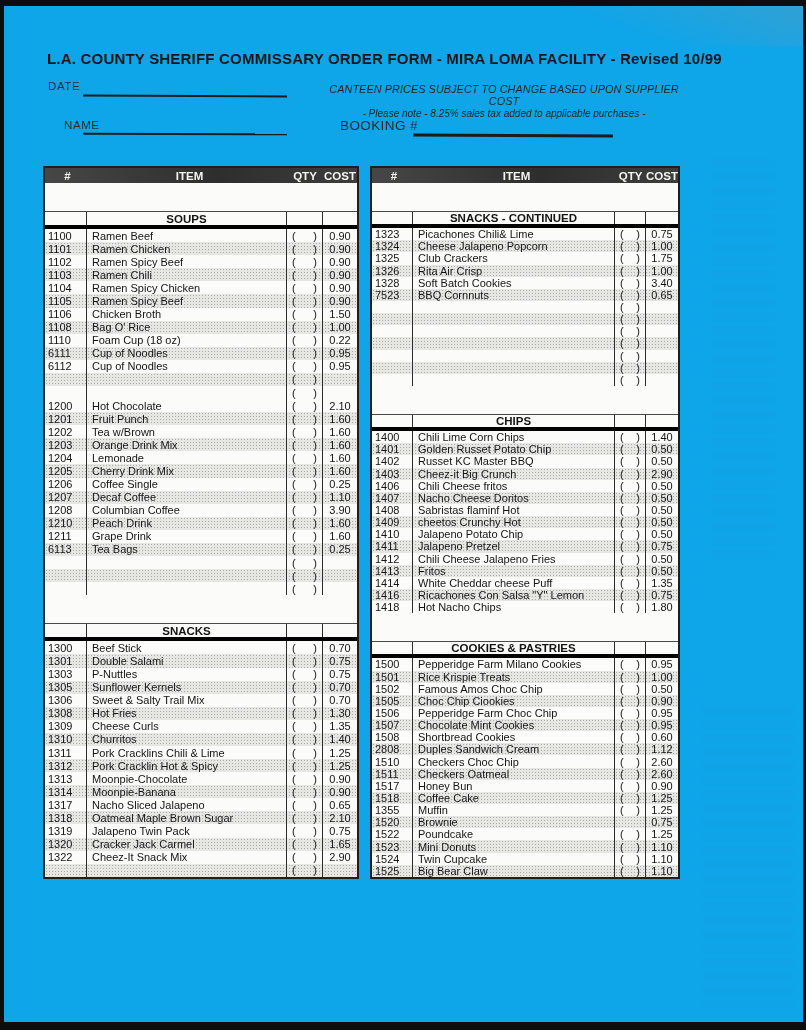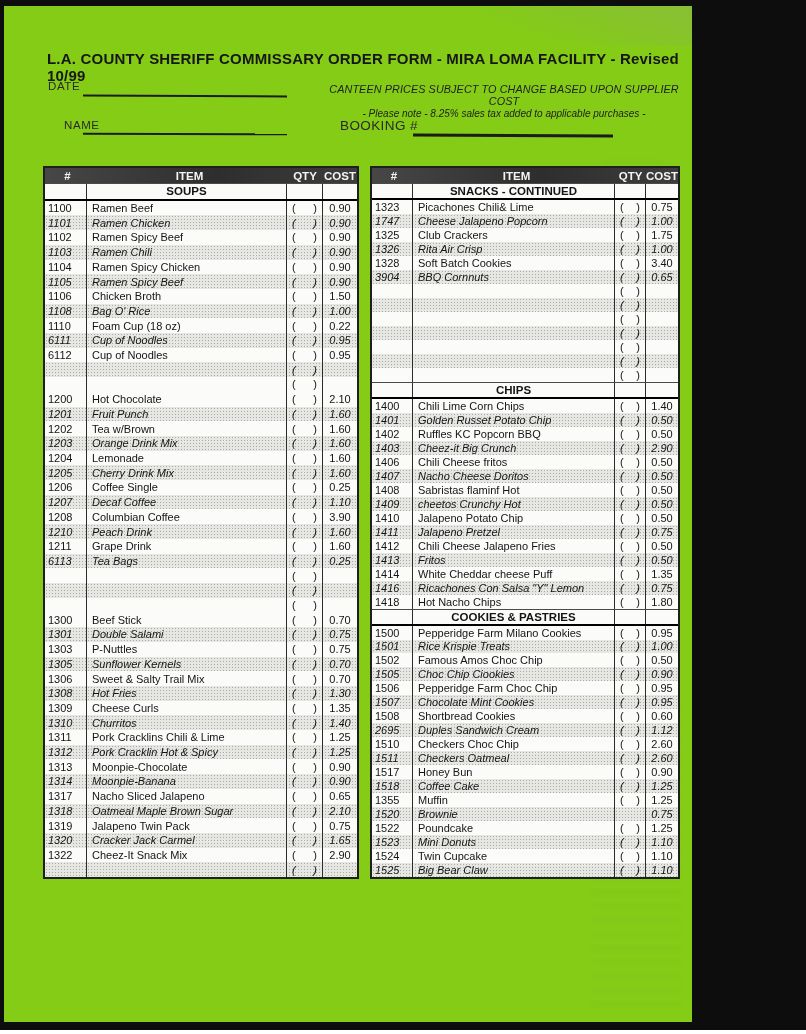--- a/index.html
+++ b/index.html
@@ -4,22 +4,22 @@
 <style>
   html,body{margin:0;padding:0;}
   body{
     width:806px;height:1034px;position:relative;overflow:hidden;
     background:#ffffff;
     font-family:"Liberation Sans", sans-serif;
     color:#1b1b1b;
   }
   .frame{position:absolute;left:0;top:0;width:806px;height:1030px;background:#0d0d0d;}
   .page{
-    position:absolute;left:4px;top:6px;width:688px;height:1016px;
-    background:#84cc16;
+    position:absolute;left:4px;top:6px;width:799px;height:1016px;
+    background:#0ea5e9;
     overflow:hidden;
   }
   
   .artifact{position:absolute;pointer-events:none;}
   .shadow-tr{right:0;top:0;width:300px;height:40px;
     background:linear-gradient(200deg, rgba(150,150,150,.25), rgba(150,150,150,0) 60%);}
   .smudge{background:repeating-linear-gradient(0deg, rgba(120,120,120,.10) 0 3px, rgba(120,120,120,0) 3px 14px);
     filter:blur(2px);opacity:.5;}
 
   .title{
@@ -52,23 +52,22 @@
   .otable.t-right{left:366px;width:310px;}
 
   .trow{display:flex;flex:1;align-items:center;font-size:11px;min-height:0;color:#141414;}
   .thead{flex:0 0 15px;background:linear-gradient(90deg,#474747,#2e2e2e 55%,#3d3d3d);
     color:#f4f4f2;font-weight:bold;font-size:11.5px;}
   .thead .cell{border-right:none !important;text-align:center;justify-content:center;}
   .shaded{
     background-color:#e6e6e3;
     background-image:radial-gradient(circle, rgba(110,110,110,.5) .8px, rgba(0,0,0,0) .9px);
     background-size:3px 3px;
-    font-style:italic;
   }
-  .section-row{font-weight:bold;font-size:11.5px;border-top:1px solid #4a4a4a;border-bottom:2px solid #000000;}
+  .section-row{font-weight:bold;font-size:11.5px;border-top:1px solid #4a4a4a;border-bottom:4px solid #000000;margin-top:28px;}
   .cell{display:flex;align-items:center;height:100%;box-sizing:border-box;overflow:hidden;white-space:nowrap;}
   .c-num{border-right:1px solid #2c2c2c;padding-left:3px;}
   .c-item{border-right:1px solid #2c2c2c;padding-left:5px;}
   .c-qty{border-right:1px solid #2c2c2c;justify-content:space-between;padding:0 5px;}
   .c-cost{justify-content:center;}
   .t-left .c-num{width:42px;}
   .t-left .c-item{width:200px;}
   .t-left .c-qty{width:36px;}
   .t-left .c-cost{flex:1;}
   .t-right .c-num{width:41px;}
@@ -361,20 +360,26 @@
       </div>
       <div class="trow">
         <div class="cell c-num"></div>
         <div class="cell c-item"></div>
         <div class="cell c-qty">
           <span>(</span>
           <span>)</span>
         </div>
         <div class="cell c-cost"></div>
       </div>
+      <div class="trow section-row">
+        <div class="cell c-num"></div>
+        <div class="cell c-item">SNACKS</div>
+        <div class="cell c-qty"></div>
+        <div class="cell c-cost"></div>
+      </div>
       <div class="trow">
         <div class="cell c-num">1300</div>
         <div class="cell c-item">Beef Stick</div>
         <div class="cell c-qty">
           <span>(</span>
           <span>)</span>
         </div>
         <div class="cell c-cost">0.70</div>
       </div>
       <div class="trow shaded">
@@ -547,21 +552,21 @@
       <div class="trow">
         <div class="cell c-num">1323</div>
         <div class="cell c-item">Picachones Chili&amp; Lime</div>
         <div class="cell c-qty">
           <span>(</span>
           <span>)</span>
         </div>
         <div class="cell c-cost">0.75</div>
       </div>
       <div class="trow shaded">
-        <div class="cell c-num">1747</div>
+        <div class="cell c-num">1324</div>
         <div class="cell c-item">Cheese Jalapeno Popcorn</div>
         <div class="cell c-qty">
           <span>(</span>
           <span>)</span>
         </div>
         <div class="cell c-cost">1.00</div>
       </div>
       <div class="trow">
         <div class="cell c-num">1325</div>
         <div class="cell c-item">Club Crackers</div>
@@ -583,21 +588,21 @@
       <div class="trow">
         <div class="cell c-num">1328</div>
         <div class="cell c-item">Soft Batch Cookies</div>
         <div class="cell c-qty">
           <span>(</span>
           <span>)</span>
         </div>
         <div class="cell c-cost">3.40</div>
       </div>
       <div class="trow shaded">
-        <div class="cell c-num">3904</div>
+        <div class="cell c-num">7523</div>
         <div class="cell c-item">BBQ Cornnuts</div>
         <div class="cell c-qty">
           <span>(</span>
           <span>)</span>
         </div>
         <div class="cell c-cost">0.65</div>
       </div>
       <div class="trow">
         <div class="cell c-num"></div>
         <div class="cell c-item"></div>
@@ -680,21 +685,21 @@
         <div class="cell c-num">1401</div>
         <div class="cell c-item">Golden Russet Potato Chip</div>
         <div class="cell c-qty">
           <span>(</span>
           <span>)</span>
         </div>
         <div class="cell c-cost">0.50</div>
       </div>
       <div class="trow">
         <div class="cell c-num">1402</div>
-        <div class="cell c-item">Ruffles KC Popcorn BBQ</div>
+        <div class="cell c-item">Russet KC Master BBQ</div>
         <div class="cell c-qty">
           <span>(</span>
           <span>)</span>
         </div>
         <div class="cell c-cost">0.50</div>
       </div>
       <div class="trow shaded">
         <div class="cell c-num">1403</div>
         <div class="cell c-item">Cheez-it  Big Crunch</div>
         <div class="cell c-qty">
@@ -865,21 +870,21 @@
       <div class="trow">
         <div class="cell c-num">1508</div>
         <div class="cell c-item">Shortbread Cookies</div>
         <div class="cell c-qty">
           <span>(</span>
           <span>)</span>
         </div>
         <div class="cell c-cost">0.60</div>
       </div>
       <div class="trow shaded">
-        <div class="cell c-num">2695</div>
+        <div class="cell c-num">2808</div>
         <div class="cell c-item">Duples Sandwich Cream</div>
         <div class="cell c-qty">
           <span>(</span>
           <span>)</span>
         </div>
         <div class="cell c-cost">1.12</div>
       </div>
       <div class="trow">
         <div class="cell c-num">1510</div>
         <div class="cell c-item">Checkers Choc Chip</div>

